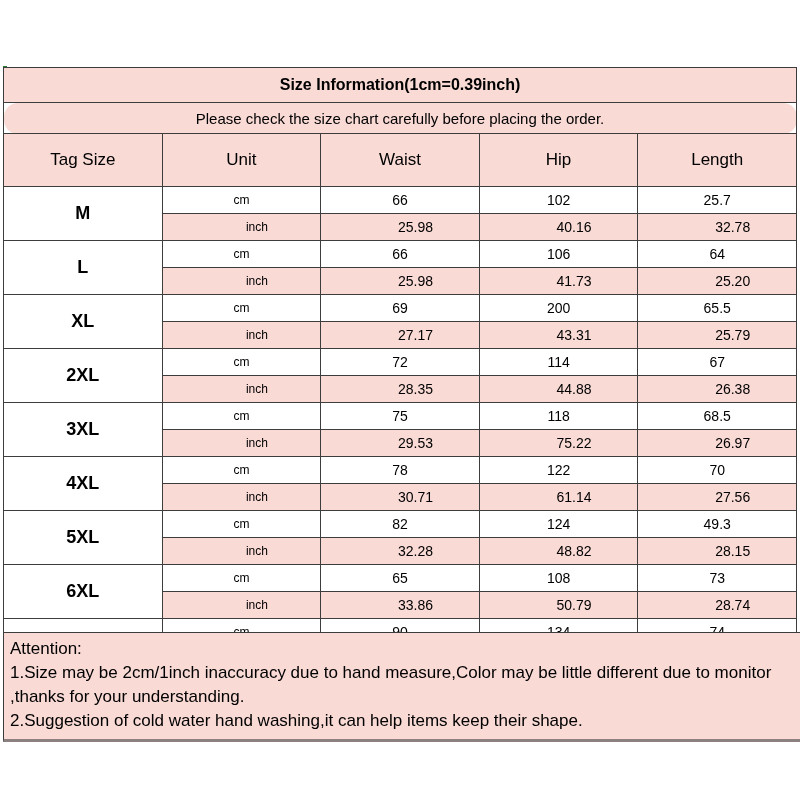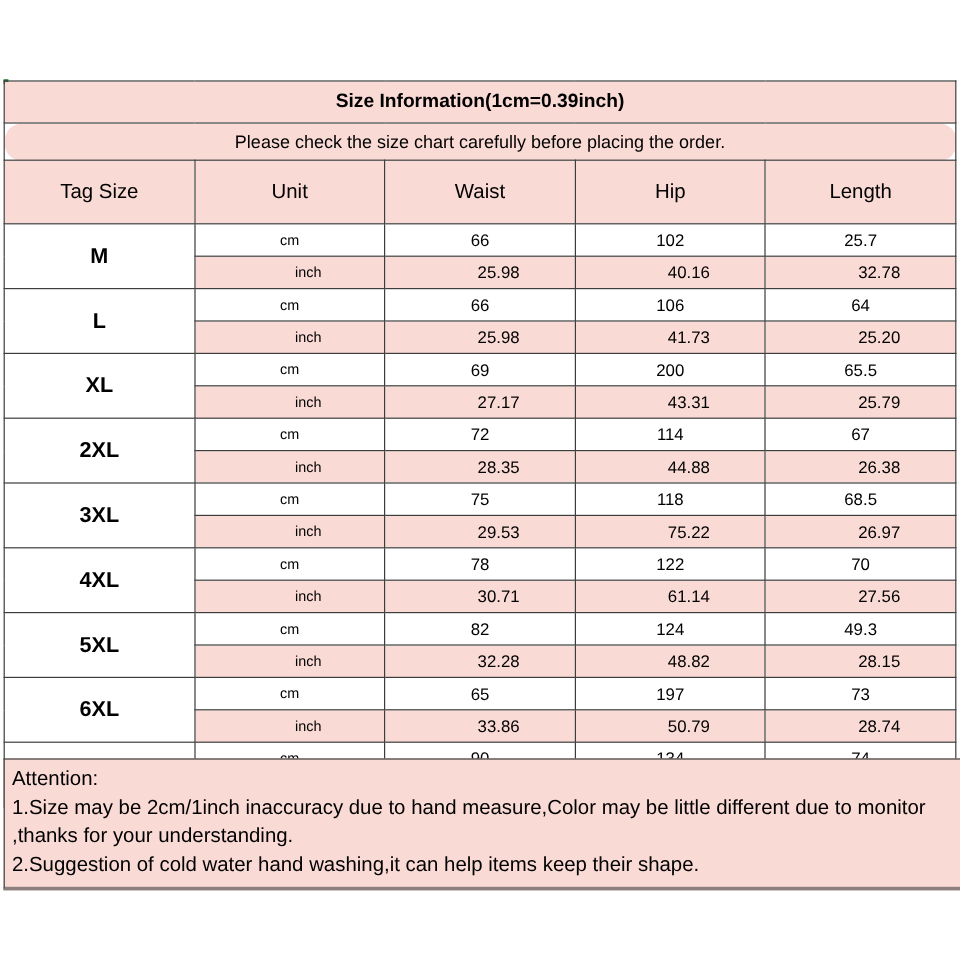--- a/index.html
+++ b/index.html
@@ -171,21 +171,21 @@
         <tr class="row-inch">
           <td class="unit">inch</td>
           <td class="num">32.28</td>
           <td class="num">48.82</td>
           <td class="num">28.15</td>
         </tr>
         <tr class="row-cm">
           <td class="tag" rowspan="2">6XL</td>
           <td class="unit">cm</td>
           <td class="num">65</td>
-          <td class="num">197</td>
+          <td class="num">108</td>
           <td class="num">73</td>
         </tr>
         <tr class="row-inch">
           <td class="unit">inch</td>
           <td class="num">33.86</td>
           <td class="num">50.79</td>
           <td class="num">28.74</td>
         </tr>
         <tr class="row-cm">
           <td class="tag" rowspan="2">7XL</td>

